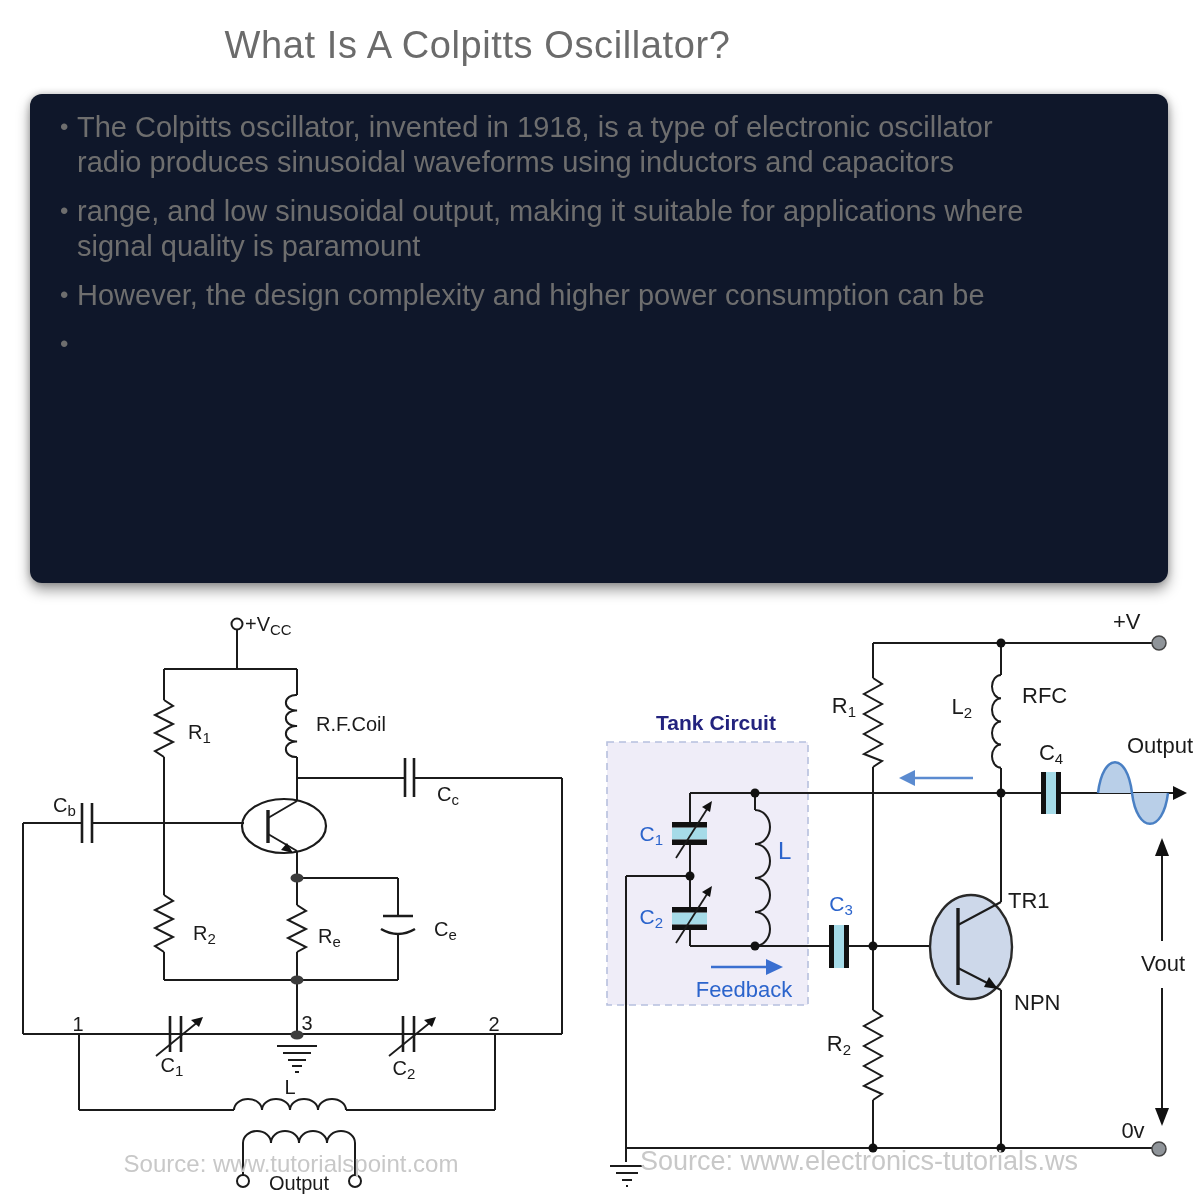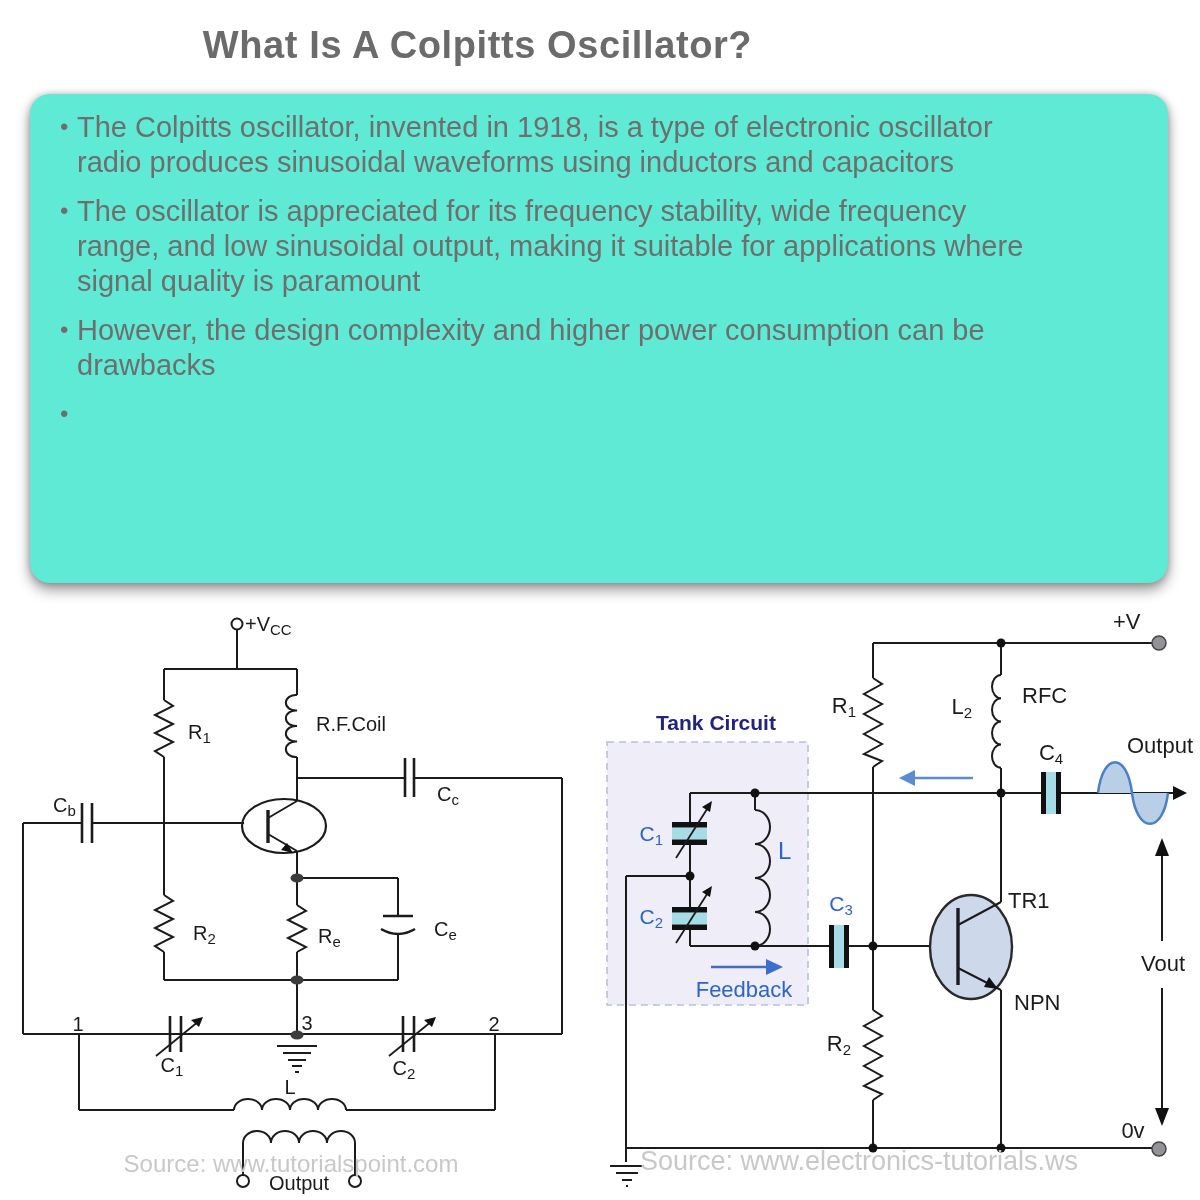--- a/index.html
+++ b/index.html
@@ -1,23 +1,23 @@
 <!DOCTYPE html>
 <html><head>
 <meta charset="utf-8">
 <style>
   html,body{margin:0;padding:0;}
   body{width:1200px;height:1200px;position:relative;background:#ffffff;
        font-family:"Liberation Sans",sans-serif;overflow:hidden;}
 
   .page-title{position:absolute;top:24px;left:0;width:955px;text-align:center;
-      font-size:38px;color:#6b6b6b;letter-spacing:.6px;font-weight:bold;}
+      font-size:38px;color:#6b6b6b;letter-spacing:.6px;}
 
   .summary-card{position:absolute;left:30px;top:94px;width:1138px;height:489px;
-      background:#5eead4;border-radius:20px;box-sizing:border-box;
+      background:#0f172a;border-radius:12px;box-sizing:border-box;
       padding:16px 20px 0 30px;
       box-shadow:0 7px 14px rgba(0,0,0,.40),0 0 7px rgba(0,0,0,.22);}
   .summary-card ul{list-style:none;margin:0;padding:0;}
   .summary-card li{position:relative;padding-left:17px;margin-bottom:14px;
       font-size:29px;line-height:35px;color:#6e6e6e;}
   .summary-card li::before{content:"\2022";position:absolute;left:0;top:-1px;
       font-size:24px;color:#6e6e6e;}
 
   svg{position:absolute;}
   .w{stroke:#1b1b1b;stroke-width:2;fill:none;}
@@ -42,27 +42,25 @@
 
 <div class="page-title">What Is A Colpitts Oscillator?</div>
 
 <div class="summary-card">
   <ul>
     <li>
       <div>The Colpitts oscillator, invented in 1918, is a type of electronic oscillator</div>
       <div>radio produces sinusoidal waveforms using inductors and capacitors</div>
     </li>
     <li>
-      <div>The oscillator is appreciated for its frequency stability, wide frequency</div>
       <div>range, and low sinusoidal output, making it suitable for applications where</div>
       <div>signal quality is paramount</div>
     </li>
     <li>
       <div>However, the design complexity and higher power consumption can be</div>
-      <div>drawbacks</div>
     </li>
     <li>
     </li>
   </ul>
 </div>
 
 <svg style="left:0;top:595px" width="580" height="605" viewBox="0 595 580 605">
 
   <g class="w">
     <path d="M237,630 V669 M164,669 H297 M164,669 V700 M164,757 V895 M164,952 V980

